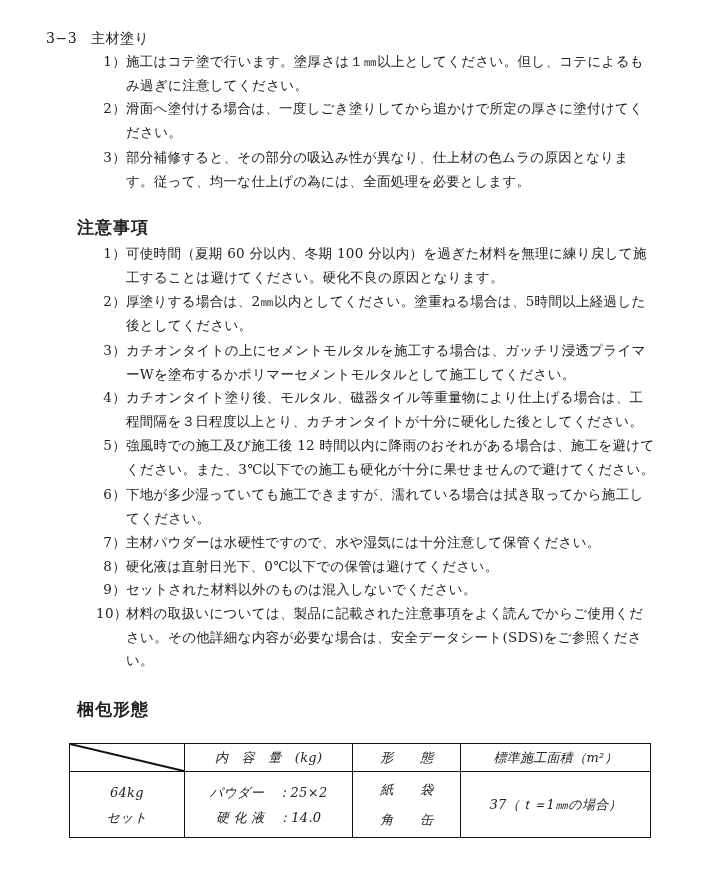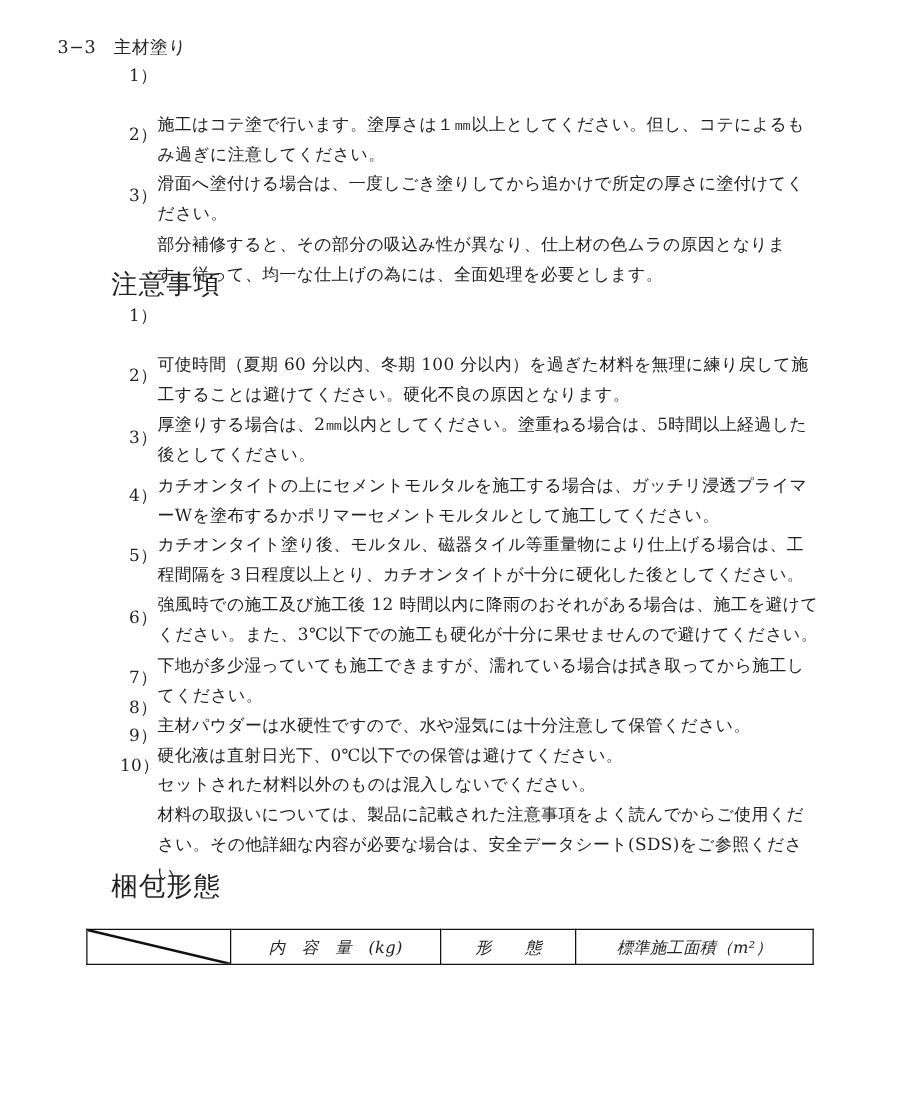--- a/index.html
+++ b/index.html
@@ -11,23 +11,23 @@
   .sec-title {
     position: absolute; left: 46px; top: 28px;
     font-size: 14px; line-height: 20px; letter-spacing: 0.5px; text-align: right;
   }
   .sec-title .num { margin-right: 14px; }
   .item {
     position: absolute; left: 96px; width: 560px;
     font-size: 13.5px; line-height: 23.5px; letter-spacing: 0.3px;
   }
   .item .n { position: absolute; left: 0; top: 0; width: 30px; text-align: right; }
-  .item .t { display: block; margin-left: 30px; margin-top: 39px; }
+  .item .t { display: block; margin-left: 30px; }
   .heading {
-    position: absolute; left: 89px; font-size: 21px; line-height: 22px; letter-spacing: 1px;
+    position: absolute; left: 77px; font-size: 17px; line-height: 22px; letter-spacing: 1px; font-weight: bold;
   }
   table.pack {
     position: absolute; left: 69px; top: 743px; width: 582px;
     border-collapse: collapse; font-size: 13px; letter-spacing: 0.3px;
   }
   table.pack td { border: 1.5px solid #111; text-align: center; padding: 0; font-style: italic; }
   table.pack tr.hdr td { height: 27px; }
   table.pack tr.r1 td { height: 53px; }
   table.pack tr.r2 td { height: 65px; }
   .line2 { display: block; line-height: 25px; }
@@ -110,14 +110,29 @@
       <tr class="hdr">
     <td class="diag">
       <svg viewBox="0 0 100 100" preserveAspectRatio="none">
             <line x1="0" y1="0" x2="100" y2="100" stroke="#111" stroke-width="2" vector-effect="non-scaling-stroke"></line>
           </svg>
     </td>
     <td>内　容　量　(kg)</td>
     <td>形　　態</td>
     <td>標準施工面積（m²）</td>
   </tr>
+  <tr class="r2">
+    <td>
+      <span class="line2">64kg</span>
+      <span class="line2">セット</span>
+    </td>
+    <td>
+      <span class="line2">パウダー　：25×2</span>
+      <span class="line2">硬 化 液　：14.0</span>
+    </td>
+    <td>
+      <span class="line2" style="line-height:30px">紙　　袋</span>
+      <span class="line2" style="line-height:30px">角　　缶</span>
+    </td>
+    <td>37（ｔ＝1㎜の場合）</td>
+  </tr>
 </tbody>
   </table>
 
 </body></html>

